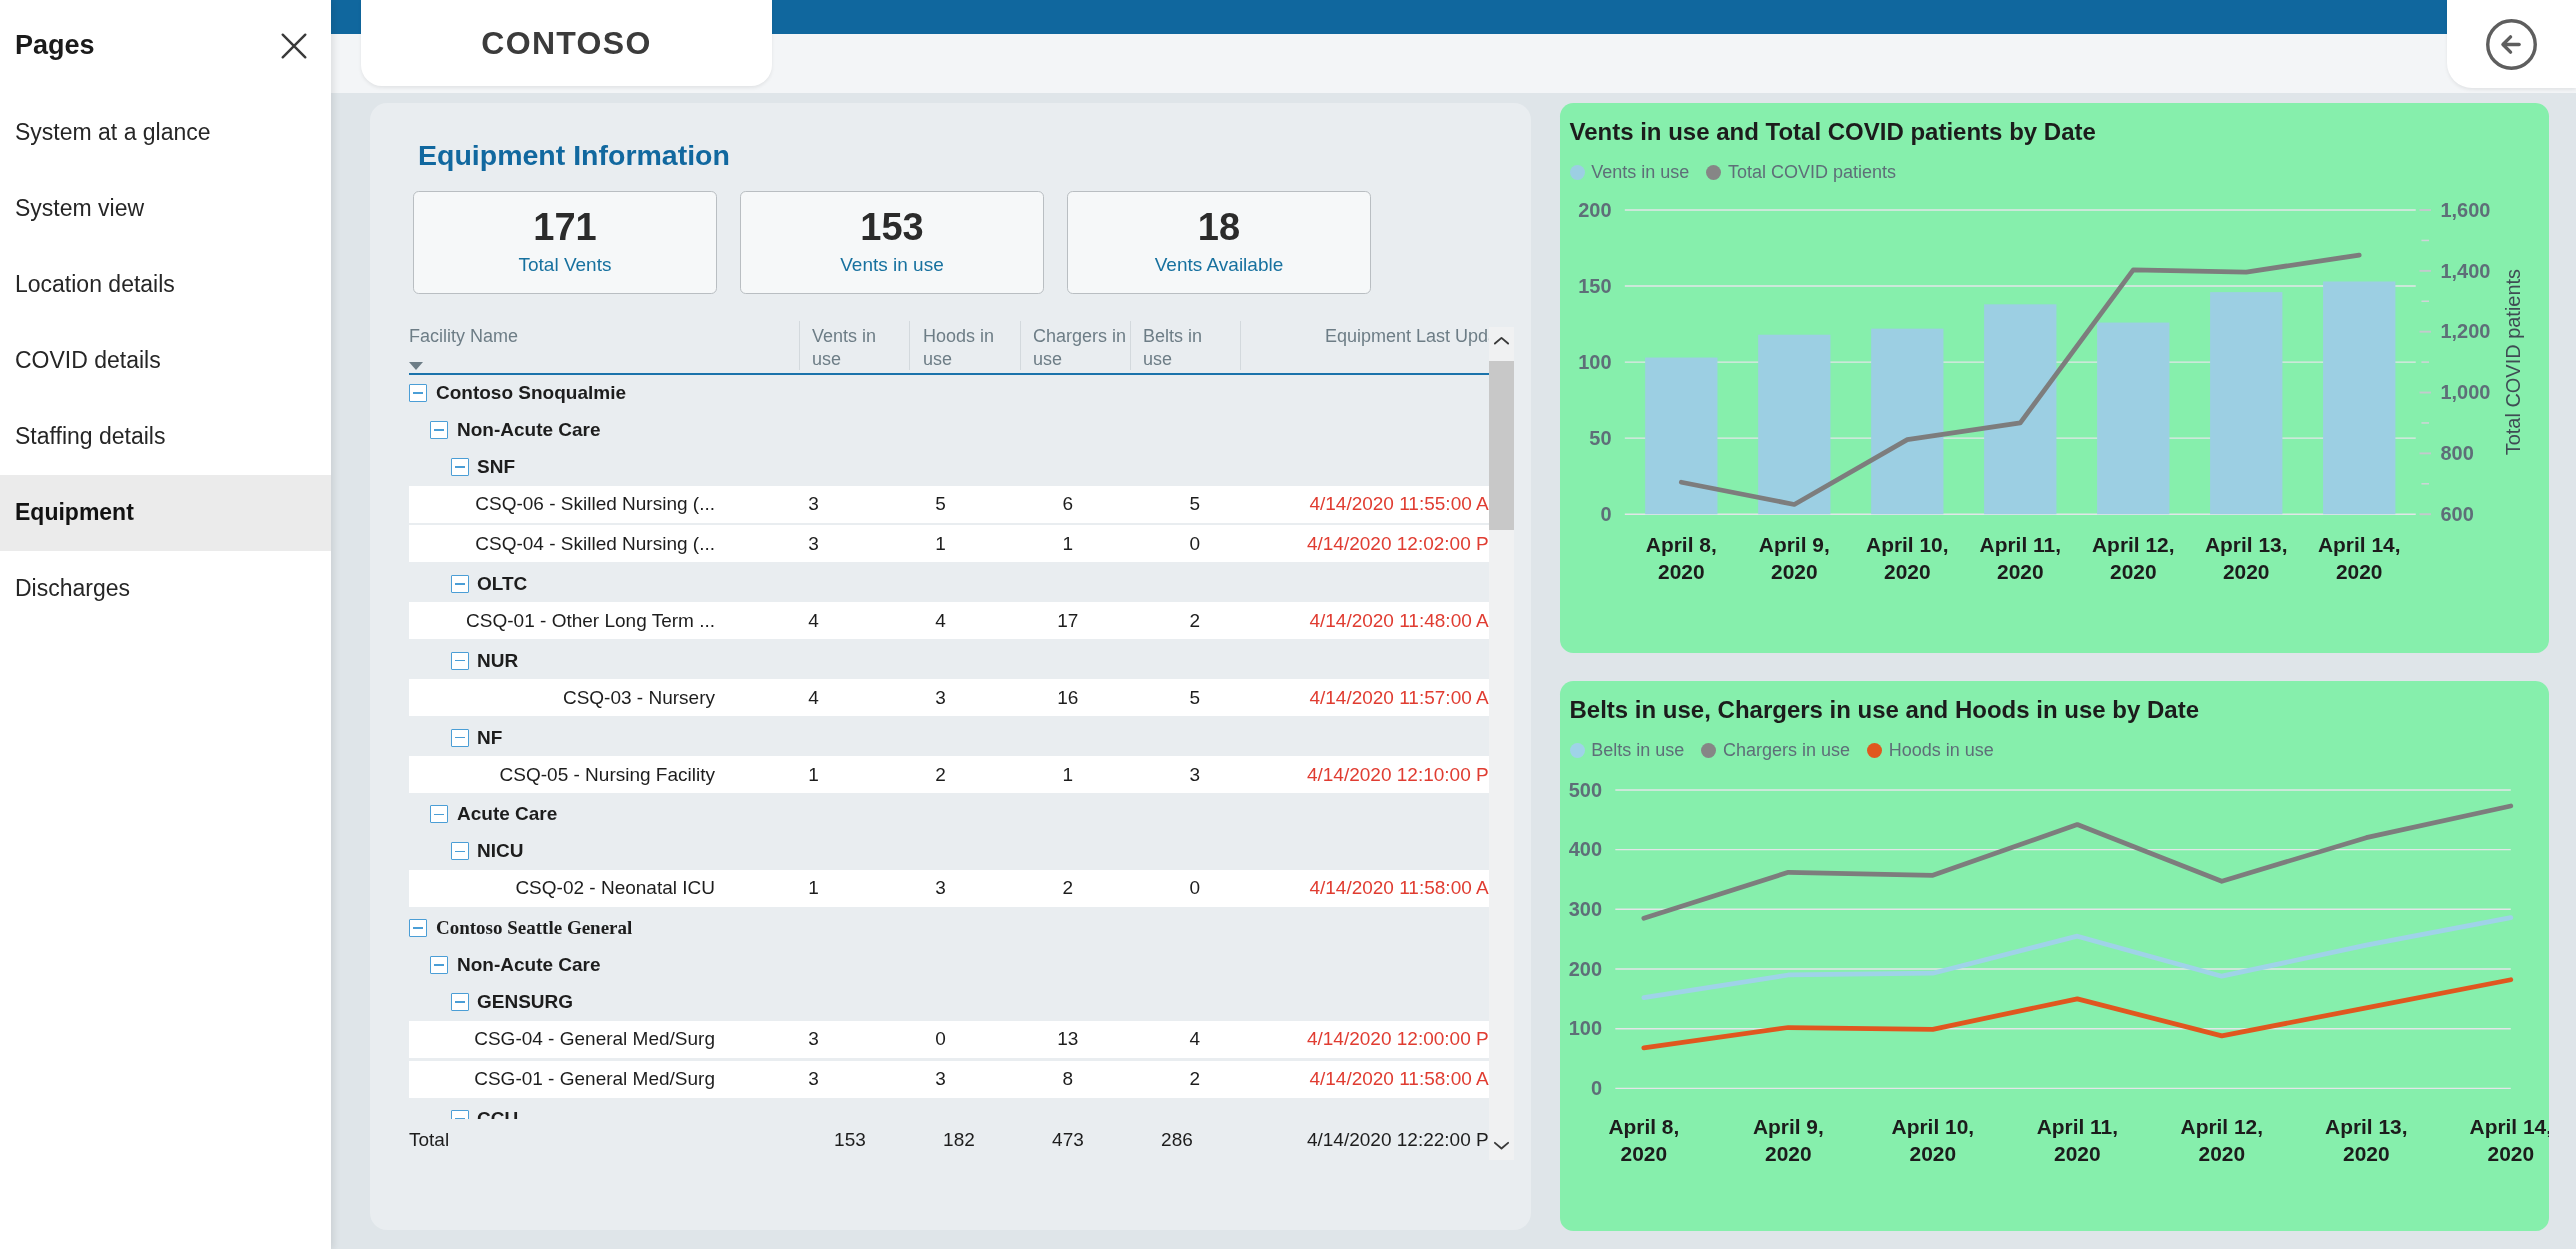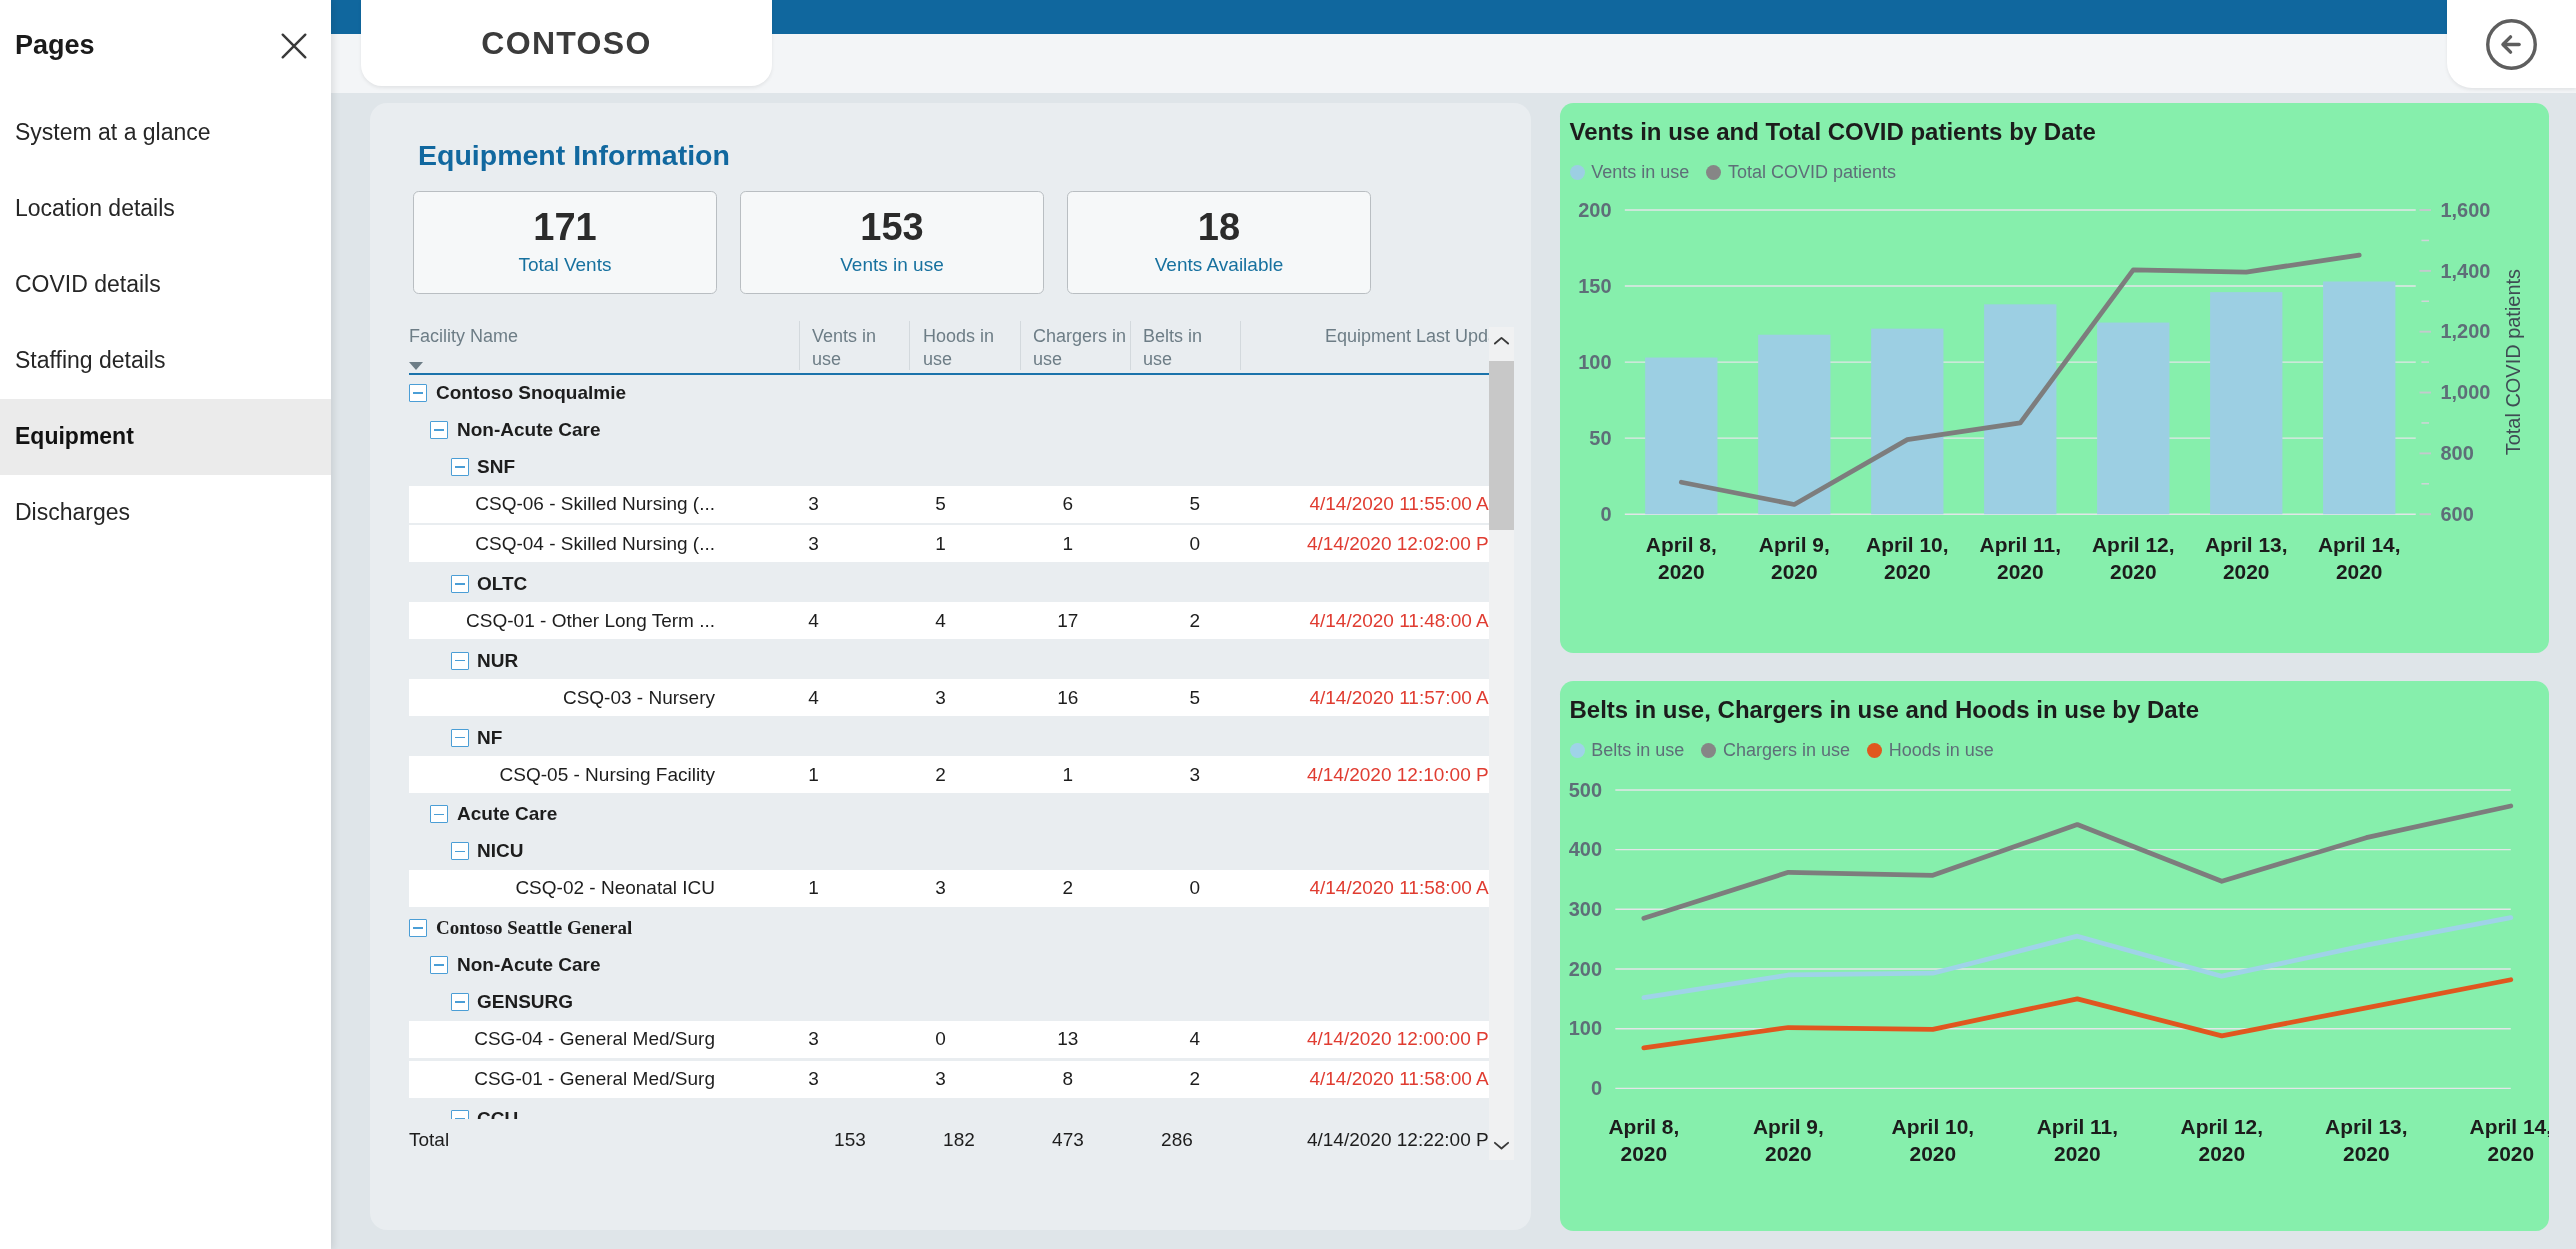--- a/index.html
+++ b/index.html
@@ -222,20 +222,23 @@
       <span class="pages-title">Pages</span>
       <span class="pages-close">
         <svg width="32" height="32" viewBox="0 0 34 34">
           <path d="M5 5 L29 29 M29 5 L5 29" stroke="#3a3a3a" stroke-width="2.6" stroke-linecap="round"></path>
         </svg>
       </span>
     </div>
     <div class="pages-list">
       <div class="page-item">
           <span>System at a glance</span>
+        </div>
+      <div class="page-item">
+          <span>System view</span>
         </div>
       <div class="page-item">
           <span>Location details</span>
         </div>
       <div class="page-item">
           <span>COVID details</span>
         </div>
       <div class="page-item">
           <span>Staffing details</span>
         </div>

